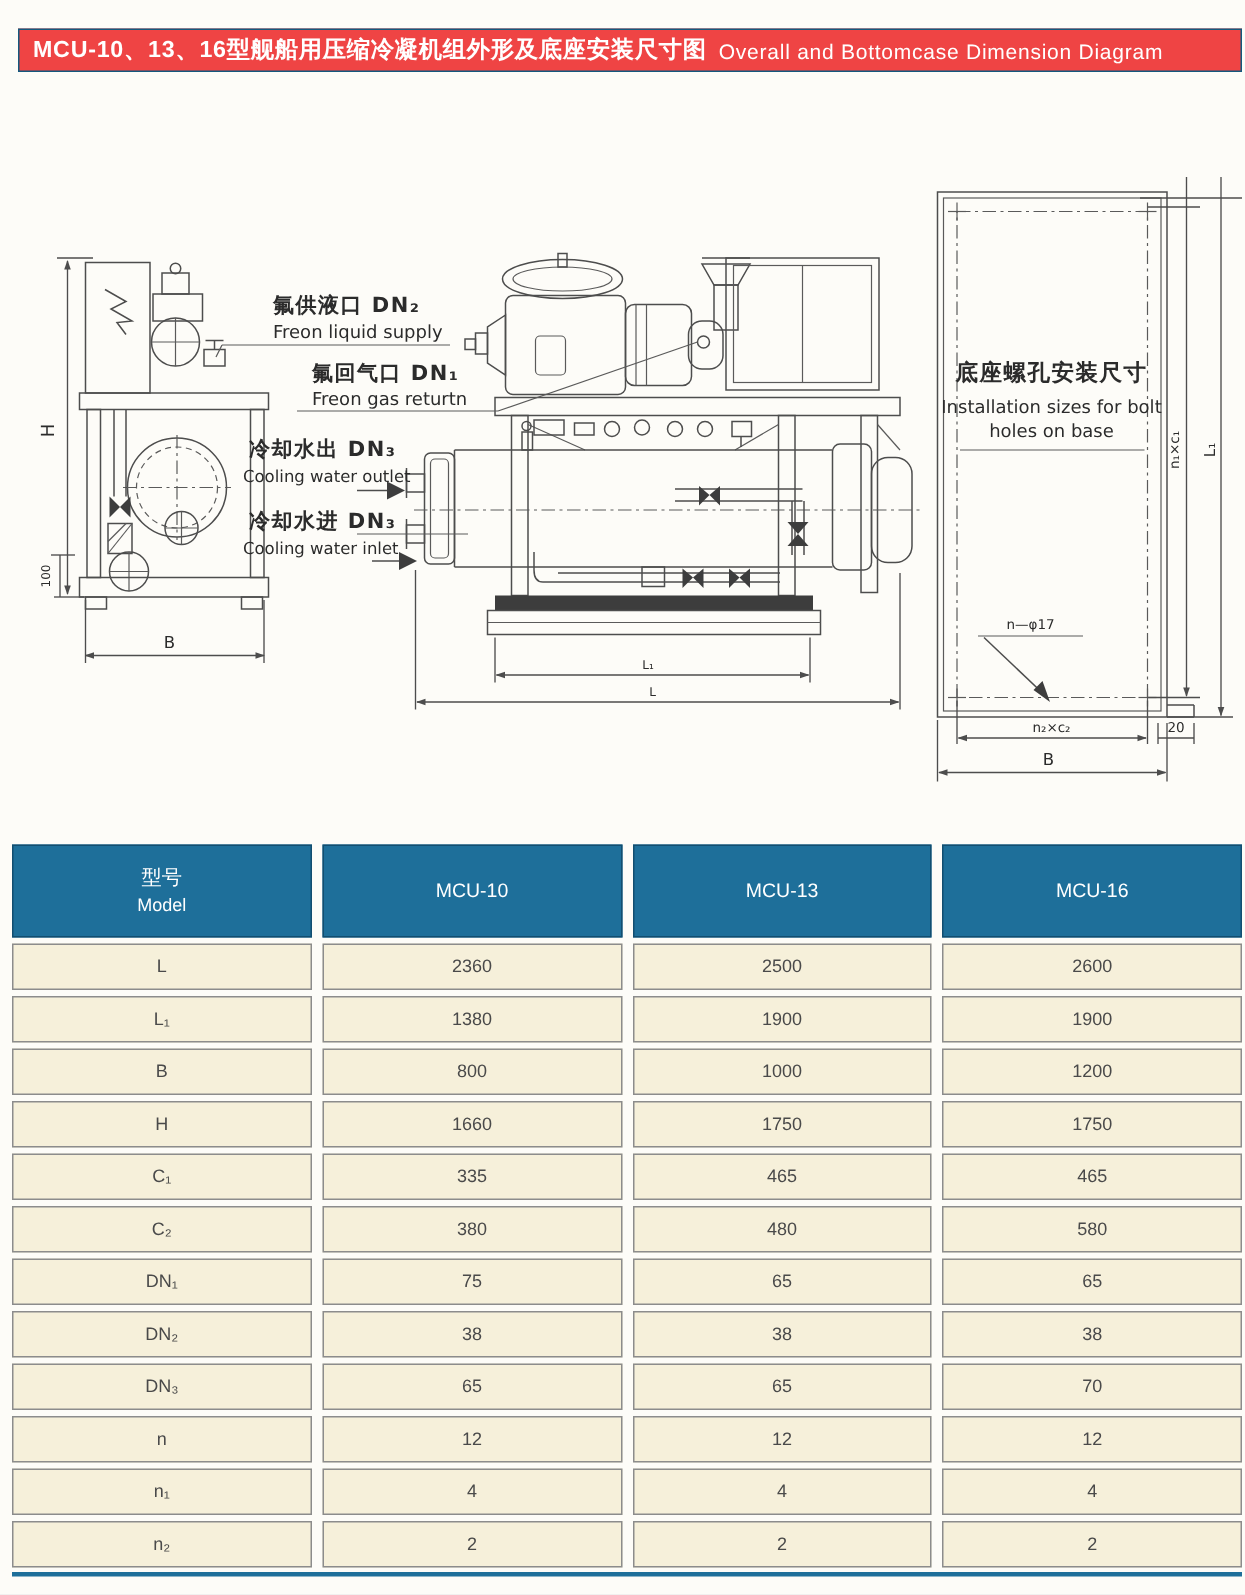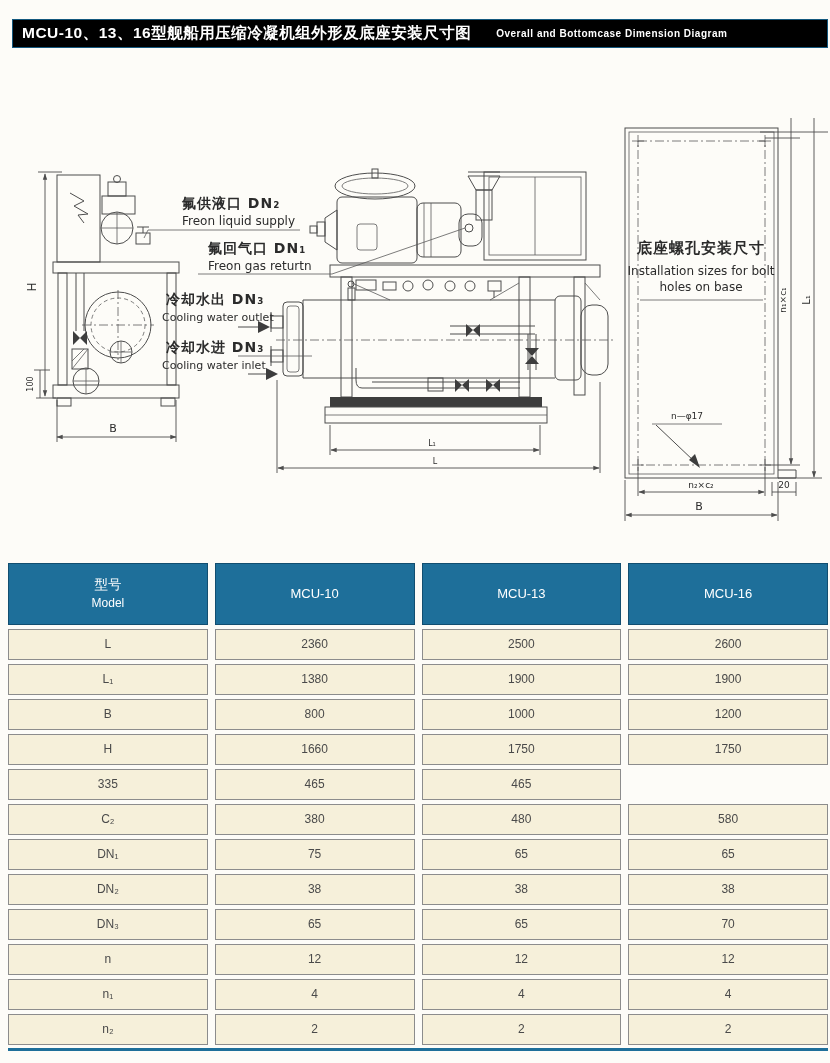--- a/index.html
+++ b/index.html
@@ -4,26 +4,26 @@
 <style>
   html,body{margin:0;padding:0;background:#e8e8e8;}
   .page{
     position:relative; width:830px; height:1063px; margin:0 auto;
     background:#fdfcf8; overflow:hidden;
     font-family:"Liberation Sans","DejaVu Sans",sans-serif;
   }
   
   .title-bar{
     position:absolute; left:12px; top:19px; width:816px; height:29px;
-    background:#000000; border:1px solid #14587e;
+    background:#ef4444; border:1px solid #14587e;
     color:#ffffff; display:flex; align-items:center;
     padding-left:9px; box-sizing:border-box; white-space:nowrap;
   }
   .title-bar .t-cn{font-weight:bold; font-size:15.5px; letter-spacing:.5px;}
-  .title-bar .t-en{font-weight:bold; font-size:10px; margin-left:25px; letter-spacing:.5px;}
+  .title-bar .t-en{font-weight:normal; font-size:14px; margin-left:8px; letter-spacing:.5px;}
   
   svg.drawing{position:absolute; left:0; top:0;}
   .ln{stroke:#4d4d4d; fill:none; stroke-width:1;}
   .lnt{stroke:#5a5a5a; fill:none; stroke-width:.8;}
   .dim{stroke:#4d4d4d; fill:none; stroke-width:.9;}
   .dark{fill:#3d3d3d; stroke:none;}
   .cdash{stroke-dasharray:9 3 2 3;}
   .ddash{stroke-dasharray:4 3;}
   text.dwg{fill:#2b2b2b; font-family:"DejaVu Sans","Liberation Sans",sans-serif;}
   text.cnb{font-weight:bold; letter-spacing:1px;}
@@ -320,20 +320,21 @@
       <div class="d-cell">1000</div>
       <div class="d-cell">1200</div>
     </div>
     <div class="t-row">
       <div class="d-cell">H</div>
       <div class="d-cell">1660</div>
       <div class="d-cell">1750</div>
       <div class="d-cell">1750</div>
     </div>
     <div class="t-row">
+      <div class="d-cell">C₁</div>
       <div class="d-cell">335</div>
       <div class="d-cell">465</div>
       <div class="d-cell">465</div>
     </div>
     <div class="t-row">
       <div class="d-cell">C₂</div>
       <div class="d-cell">380</div>
       <div class="d-cell">480</div>
       <div class="d-cell">580</div>
     </div>

